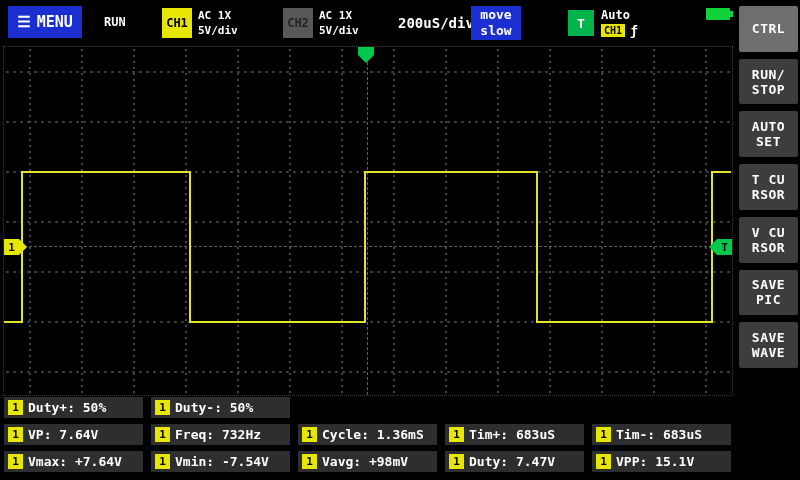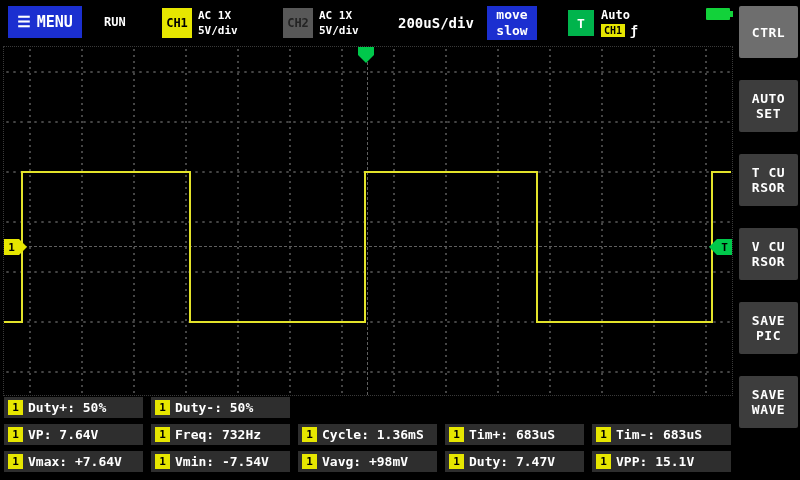--- a/index.html
+++ b/index.html
@@ -23,21 +23,21 @@
   .ch2-group { left:283px;justify-content:space-between; }
   .ch-badge {
     width:30px; height:30px; display:flex; align-items:center; justify-content:center;
     font-weight:bold; font-size:12px; flex:none;
   }
   .ch-badge.yellow { background:#e6e600; color:#000; }
   .ch-badge.gray   { background:#585858; color:#242424; }
   .ch-text { display:flex; flex-direction:column; margin-left:6px; color:#fff; font-weight:bold; font-size:11px; line-height:15px; }
   .timebase { position:absolute; left:398px; top:15px; color:#fff; font-weight:bold; font-size:14px; }
   .move-badge {
-    position:absolute; left:487px; top:6px; width:50px; height:34px;
+    position:absolute; left:471px; top:6px; width:50px; height:34px;
     background:#1b2fd0; color:#fff; font-weight:bold; font-size:13px; line-height:16px;
     display:flex; align-items:center; justify-content:center; text-align:center; white-space:pre-line;
   }
   .trig-group { position:absolute; left:568px; top:8px; display:flex; align-items:flex-start; }
   .trig-badge {
     width:26px; height:26px; margin-top:2px; background:#00b44c; color:#fff;
     font-weight:bold; font-size:13px; display:flex; align-items:center; justify-content:center; flex:none;
   }
   .trig-text { display:flex; flex-direction:column; margin-left:7px; }
   .trig-mode { color:#fff; font-weight:bold; font-size:12px; line-height:14px; }
@@ -90,22 +90,22 @@
     color:#fff; font-size:13px; font-weight:bold; white-space:nowrap;
   }
   .mbadge {
     width:15px; height:15px; background:#e6e600; color:#000; font-size:11px; flex:none;
     display:flex; align-items:center; justify-content:center; margin-right:5px;
   }
   .mlabel::after { content:": "; white-space:pre; }
 
   
   .sidebar {
-    position:absolute; right:0; top:0; width:63px; height:480px; background:#000;
-    display:flex; flex-direction:column; gap:22px; padding:6px 2px 0 2px; box-sizing:border-box;
+    position:absolute; right:0; top:0; width:63px; height:368px; background:#000;
+    display:flex; flex-direction:column; gap:7px; padding:6px 2px 0 2px; box-sizing:border-box;
   }
   .side-btn {
     width:59px; height:52px; background:#3d3d3d; color:#fff; border-radius:2px;
     font-size:13px; font-weight:bold; line-height:15px; letter-spacing:0.5px;
     display:flex; align-items:center; justify-content:center; text-align:center;
     white-space:pre-line; cursor:pointer;
   }
   .side-btn.active { background:#6e6e6e; }
 </style>
 </head>
@@ -231,20 +231,22 @@
       <div class="mcell">
         <span class="mbadge">1</span>
         <span class="mlabel">VPP</span>
         <span class="mvalue">15.1V</span>
       </div>
     </div>
   </div>
 
   <div class="sidebar">
     <div class="side-btn active">CTRL</div>
+    <div class="side-btn">RUN/
+STOP</div>
     <div class="side-btn">AUTO
 SET</div>
     <div class="side-btn">T CU
 RSOR</div>
     <div class="side-btn">V CU
 RSOR</div>
     <div class="side-btn">SAVE
 PIC</div>
     <div class="side-btn">SAVE
 WAVE</div>

